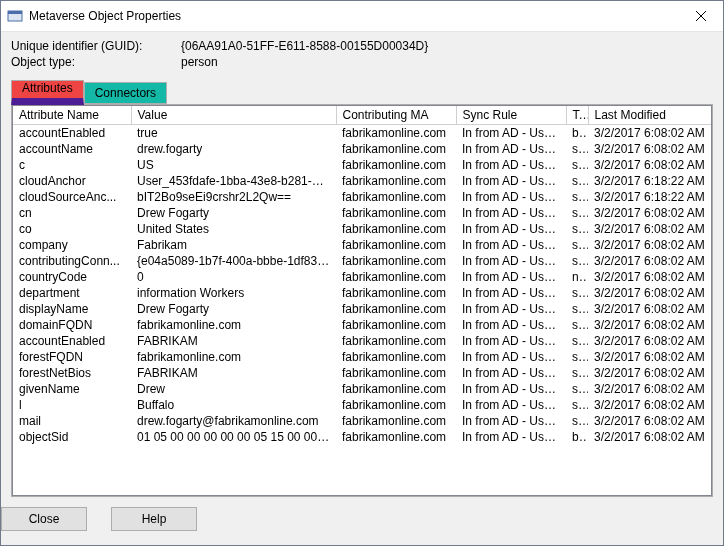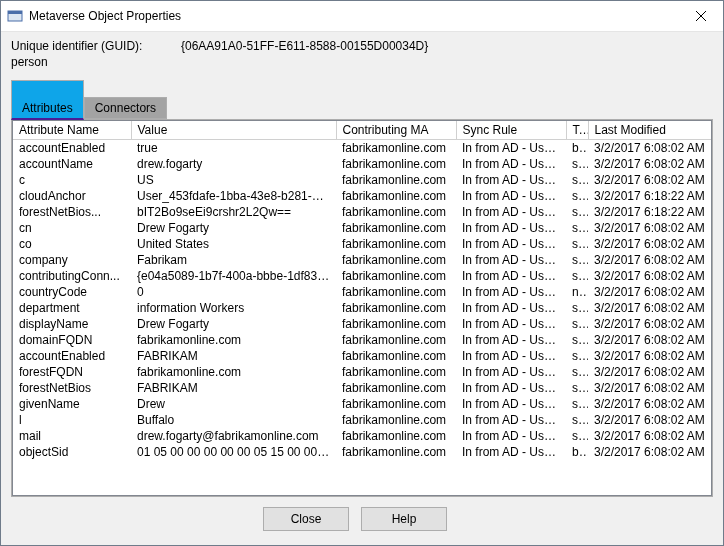--- a/index.html
+++ b/index.html
@@ -68,31 +68,31 @@
     flex-direction: column;
   }
   .tabstrip {
     display: flex;
     align-items: flex-end;
     position: relative;
     z-index: 2;
   }
   .tab {
     border: 1px solid #adadad;
-    background: #a3a3a3;
+    background: #14b8a6;
     padding: 3px 10px 3px 10px;
     margin-right: 0px;
     position: relative;
     cursor: pointer;
   }
   .tab.active {
-    background: #0ea5e9;
-    border-bottom: 2px solid #4c1d95;
+    background: #ef4444;
+    border-bottom: 7px solid #4c1d95;
     margin-bottom: -1px;
-    padding-top: 20px;
+    padding-top: 0;
   }
   .tabpane {
     border: 1px solid #adadad;
     flex: 1;
     background: #f0f0f0;
     overflow: hidden;
   }
 
   .listview-wrap {
     border: 1px solid #828790;
@@ -129,22 +129,22 @@
   table.listview tbody td {
     padding: 1px 6px;
     white-space: nowrap;
     overflow: hidden;
     text-overflow: ellipsis;
   }
 
   .button-row {
     padding: 10px 14px 14px 0;
     display: flex;
-    justify-content: center;
-    gap: 12px;
+    justify-content: flex-start;
+    gap: 24px;
   }
   button.winbtn {
     min-width: 86px;
     padding: 4px 12px;
     background: #e1e1e1;
     border: 1px solid #adadad;
     font: inherit;
     cursor: pointer;
   }
 
@@ -175,20 +175,21 @@
         </svg>
     </div>
   </div>
 
   <div class="headerinfo">
     <div class="row">
       <span class="label">Unique identifier (GUID):</span>
       <span>{06AA91A0-51FF-E611-8588-00155D00034D}</span>
     </div>
     <div class="row">
+      <span class="label">Object type:</span>
       <span>person</span>
     </div>
   </div>
 
   <div class="tabs-area">
     <div class="tabstrip">
       <div class="tab active">Attributes</div>
       <div class="tab">Connectors</div>
     </div>
     <div class="tabpane">
@@ -240,21 +241,21 @@
                 </tr>
                 <tr>
                   <td>cloudAnchor</td>
                   <td>User_453fdafe-1bba-43e8-b281-75273...</td>
                   <td>fabrikamonline.com</td>
                   <td>In from AD - User ...</td>
                   <td>s...</td>
                   <td>3/2/2017 6:18:22 AM</td>
                 </tr>
                 <tr>
-                  <td>forestNetBios...</td>
+                  <td>cloudSourceAnc...</td>
                   <td>bIT2Bo9seEi9crshr2L2Qw==</td>
                   <td>fabrikamonline.com</td>
                   <td>In from AD - User ...</td>
                   <td>s...</td>
                   <td>3/2/2017 6:18:22 AM</td>
                 </tr>
                 <tr>
                   <td>cn</td>
                   <td>Drew Fogarty</td>
                   <td>fabrikamonline.com</td>

